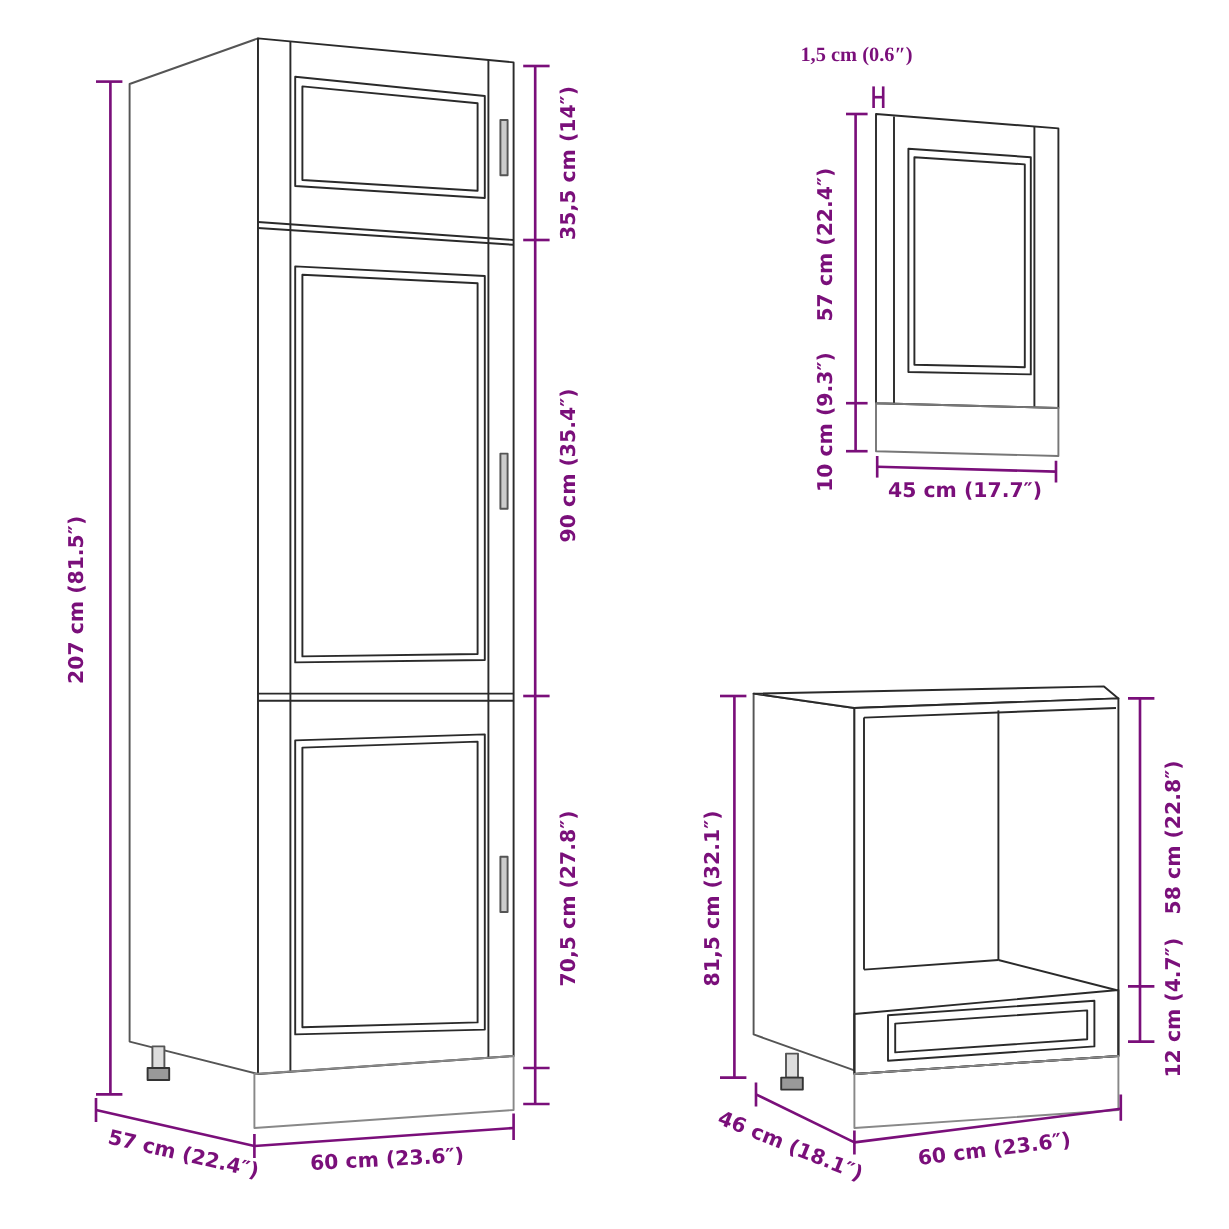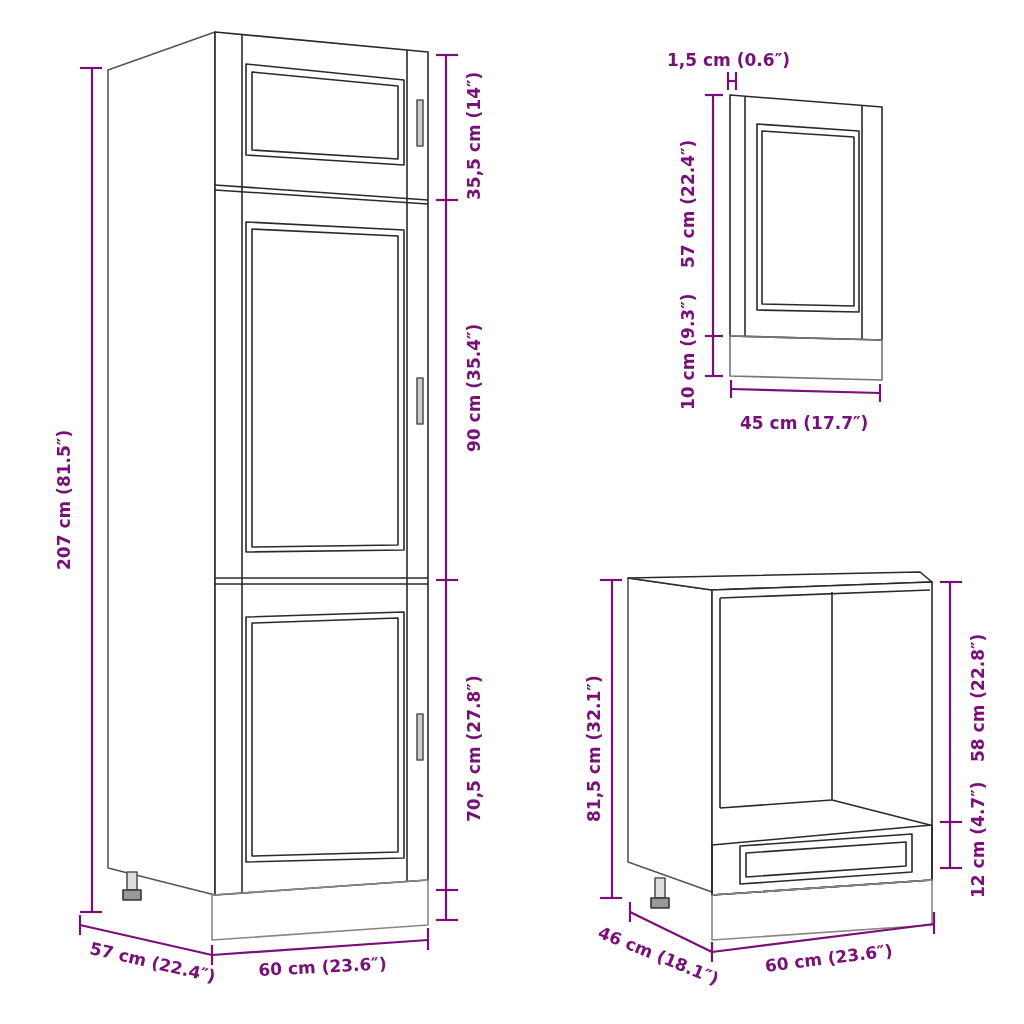--- a/index.html
+++ b/index.html
@@ -124,22 +124,22 @@
   </g>
 </svg>
 
 <div class="lbl rot" style="left:56px; top:570px; transform:rotate(-90deg);">207 cm (81.5″)</div>
 <div class="lbl rot" style="left:466px; top:200px; transform:rotate(-90deg);">35,5 cm (14″)</div>
 <div class="lbl rot" style="left:466px; top:452px; transform:rotate(-90deg);">90 cm (35.4″)</div>
 <div class="lbl rot" style="left:466px; top:822px; transform:rotate(-90deg);">70,5 cm (27.8″)</div>
 <div class="lbl rot" style="left:92px; top:940px; transform:rotate(13deg);">57 cm (22.4″)</div>
 <div class="lbl rot" style="left:258px; top:962px; transform:rotate(-3deg);">60 cm (23.6″)</div>
 
-<div class="lbl" style="left:667px; top:52px;">1,5 cm (0.6″)</div>
+<div class="lbl" style="left:667px; top:37px;font-family:Liberation Serif, serif;">1,5 cm (0.6″)</div>
 <div class="lbl rot" style="left:680px; top:268px; transform:rotate(-90deg);">57 cm (22.4″)</div>
 <div class="lbl rot" style="left:680px; top:410px; transform:rotate(-90deg);">10 cm (9.3″)</div>
-<div class="lbl" style="left:740px; top:415px;">45 cm (17.7″)</div>
+<div class="lbl" style="left:740px; top:401px;">45 cm (17.7″)</div>
 
 <div class="lbl rot" style="left:586px; top:822px; transform:rotate(-90deg);">81,5 cm (32.1″)</div>
 <div class="lbl rot" style="left:970px; top:762px; transform:rotate(-90deg);">58 cm (22.8″)</div>
 <div class="lbl rot" style="left:970px; top:898px; transform:rotate(-90deg);">12 cm (4.7″)</div>
 <div class="lbl rot" style="left:602px; top:924px; transform:rotate(22deg);">46 cm (18.1″)</div>
 <div class="lbl rot" style="left:764px; top:958px; transform:rotate(-7deg);">60 cm (23.6″)</div>
 
 </body></html>

